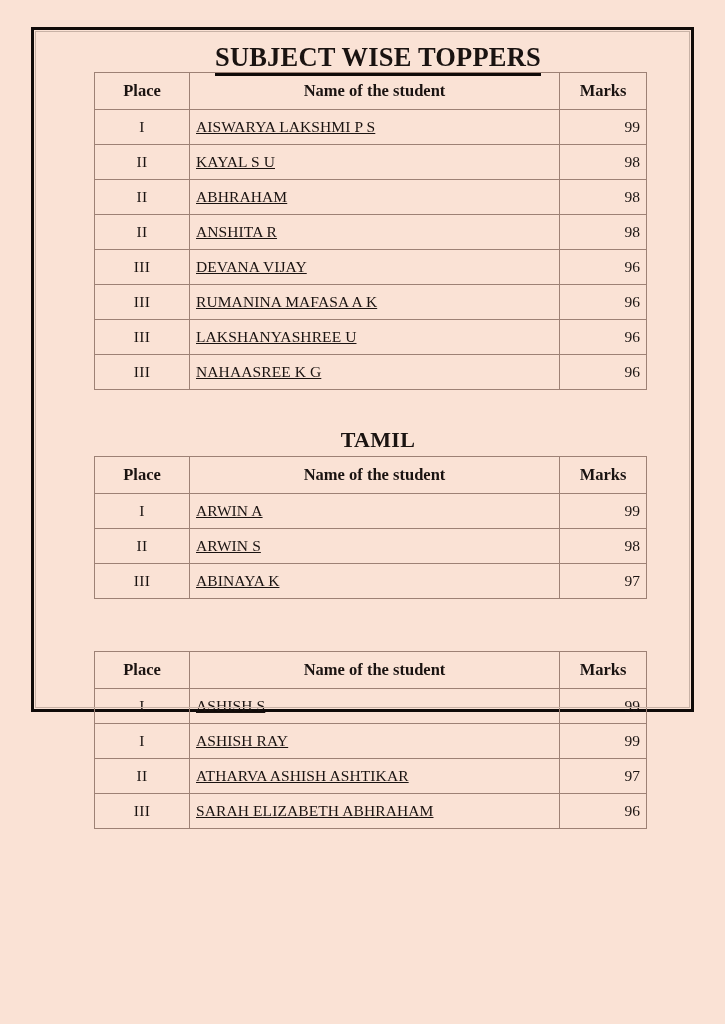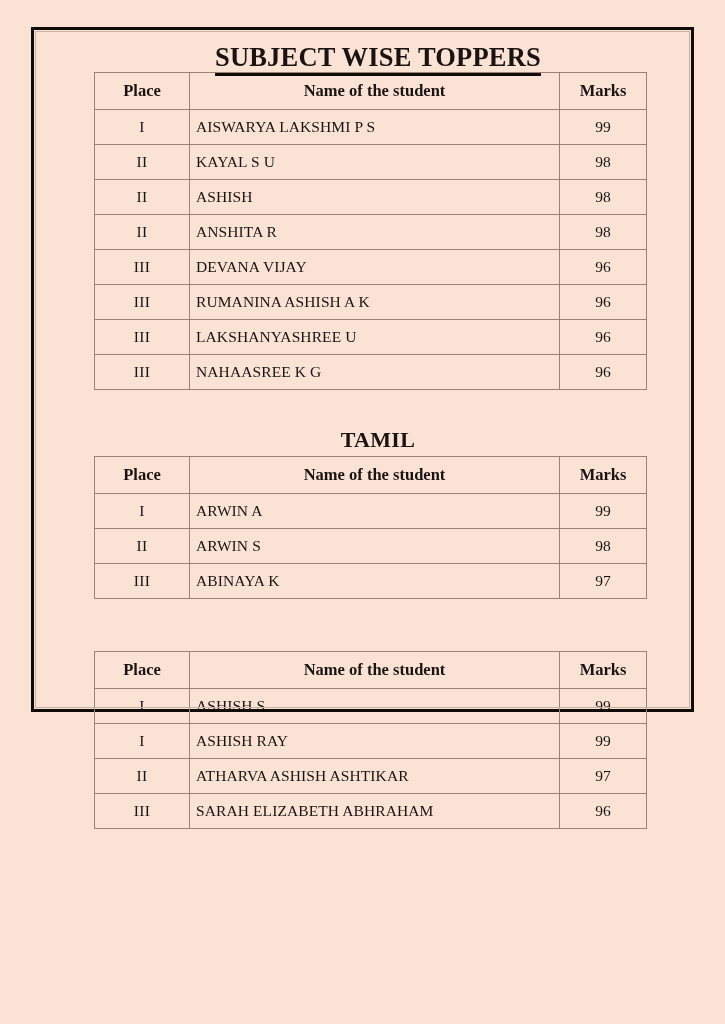--- a/index.html
+++ b/index.html
@@ -99,22 +99,22 @@
     font-weight: bold;
     font-size: 16.5px;
     text-align: center;
     height: 37px;
   }
   .col-place { width: 95px; }
   .col-name  { width: 370px; }
   .col-marks { width: 87px; }
 
   td.place  { text-align: center; letter-spacing: 0.4px; }
-  td.name   { text-align: left; padding-left: 9px; letter-spacing: 0.1px; }
-  td.marks  { text-align: center; }
+  td.name   { text-align: left; padding-left: 9px; letter-spacing: 0.1px; text-decoration: underline; }
+  td.marks  { text-align: right; }
 </style>
 </head>
 <body>
 
 <div id="page-frame">
   <div id="content">
 
     <h1 class="doc-title"><span class="u">SUBJECT WISE TOPPERS</span></h1>
 
     <div class="section english">
@@ -137,36 +137,36 @@
             <td class="name">AISWARYA LAKSHMI P S</td>
             <td class="marks">99</td>
           </tr>
           <tr>
             <td class="place">II</td>
             <td class="name">KAYAL S U</td>
             <td class="marks">98</td>
           </tr>
           <tr>
             <td class="place">II</td>
-            <td class="name">ASHISH</td>
+            <td class="name">ABHRAHAM</td>
             <td class="marks">98</td>
           </tr>
           <tr>
             <td class="place">II</td>
             <td class="name">ANSHITA R</td>
             <td class="marks">98</td>
           </tr>
           <tr>
             <td class="place">III</td>
             <td class="name">DEVANA VIJAY</td>
             <td class="marks">96</td>
           </tr>
           <tr>
             <td class="place">III</td>
-            <td class="name">RUMANINA ASHISH A K</td>
+            <td class="name">RUMANINA MAFASA A K</td>
             <td class="marks">96</td>
           </tr>
           <tr>
             <td class="place">III</td>
             <td class="name">LAKSHANYASHREE U</td>
             <td class="marks">96</td>
           </tr>
           <tr>
             <td class="place">III</td>
             <td class="name">NAHAASREE K G</td>

